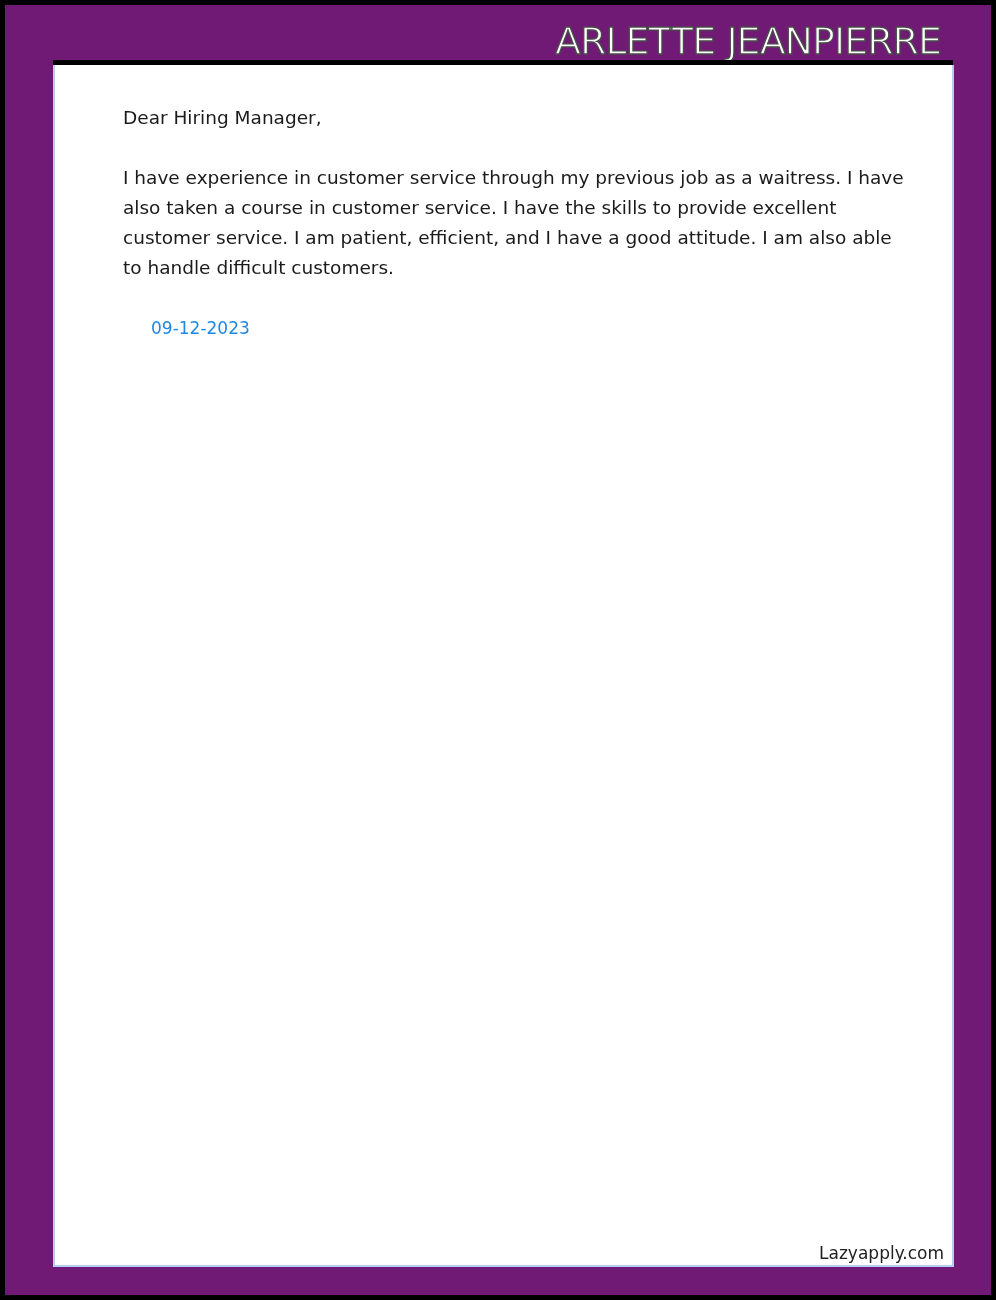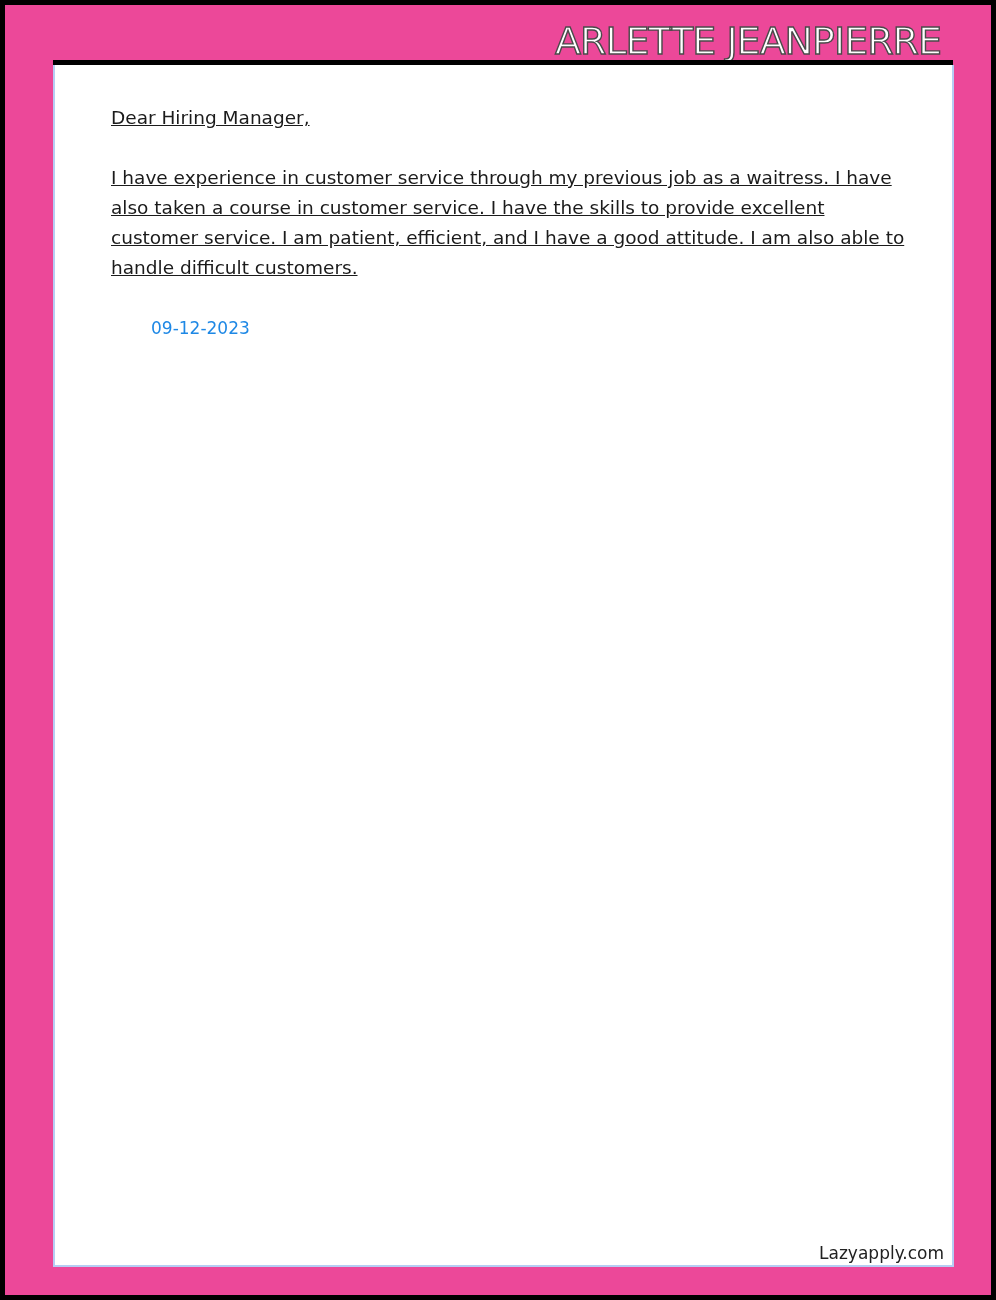--- a/index.html
+++ b/index.html
@@ -13,21 +13,21 @@
       overflow: hidden;
       background: #000000;
       font-family: "DejaVu Sans", "Liberation Sans", sans-serif;
     }
     .frame {
       position: absolute;
       left: 5px;
       top: 5px;
       width: 986px;
       height: 1290px;
-      background: #ec4899;
+      background: #701a75;
     }
     .name {
       position: absolute;
       right: 50px;
       top: 14px;
       font-size: 38px;
       letter-spacing: -1px;
       line-height: 44px;
       color: #ffffff;
       -webkit-text-stroke: 1.4px #4a4a4a;
@@ -56,22 +56,21 @@
     .content {
       position: absolute;
       left: 52px;
       top: 38px;
       width: 800px;
       font-size: 18.5px;
       line-height: 30px;
       color: #1b1b1b;
     }
     .content p {
-      margin: 0 0 30px 4px;
-      text-decoration: underline;
+      margin: 0 0 30px 16px;
     }
     .content p.greet {
       margin-bottom: 30px;
     }
     .content p.last {
       margin-bottom: 10px;
     }
     .date {
       color: #1e88e5;
       font-size: 17px;

